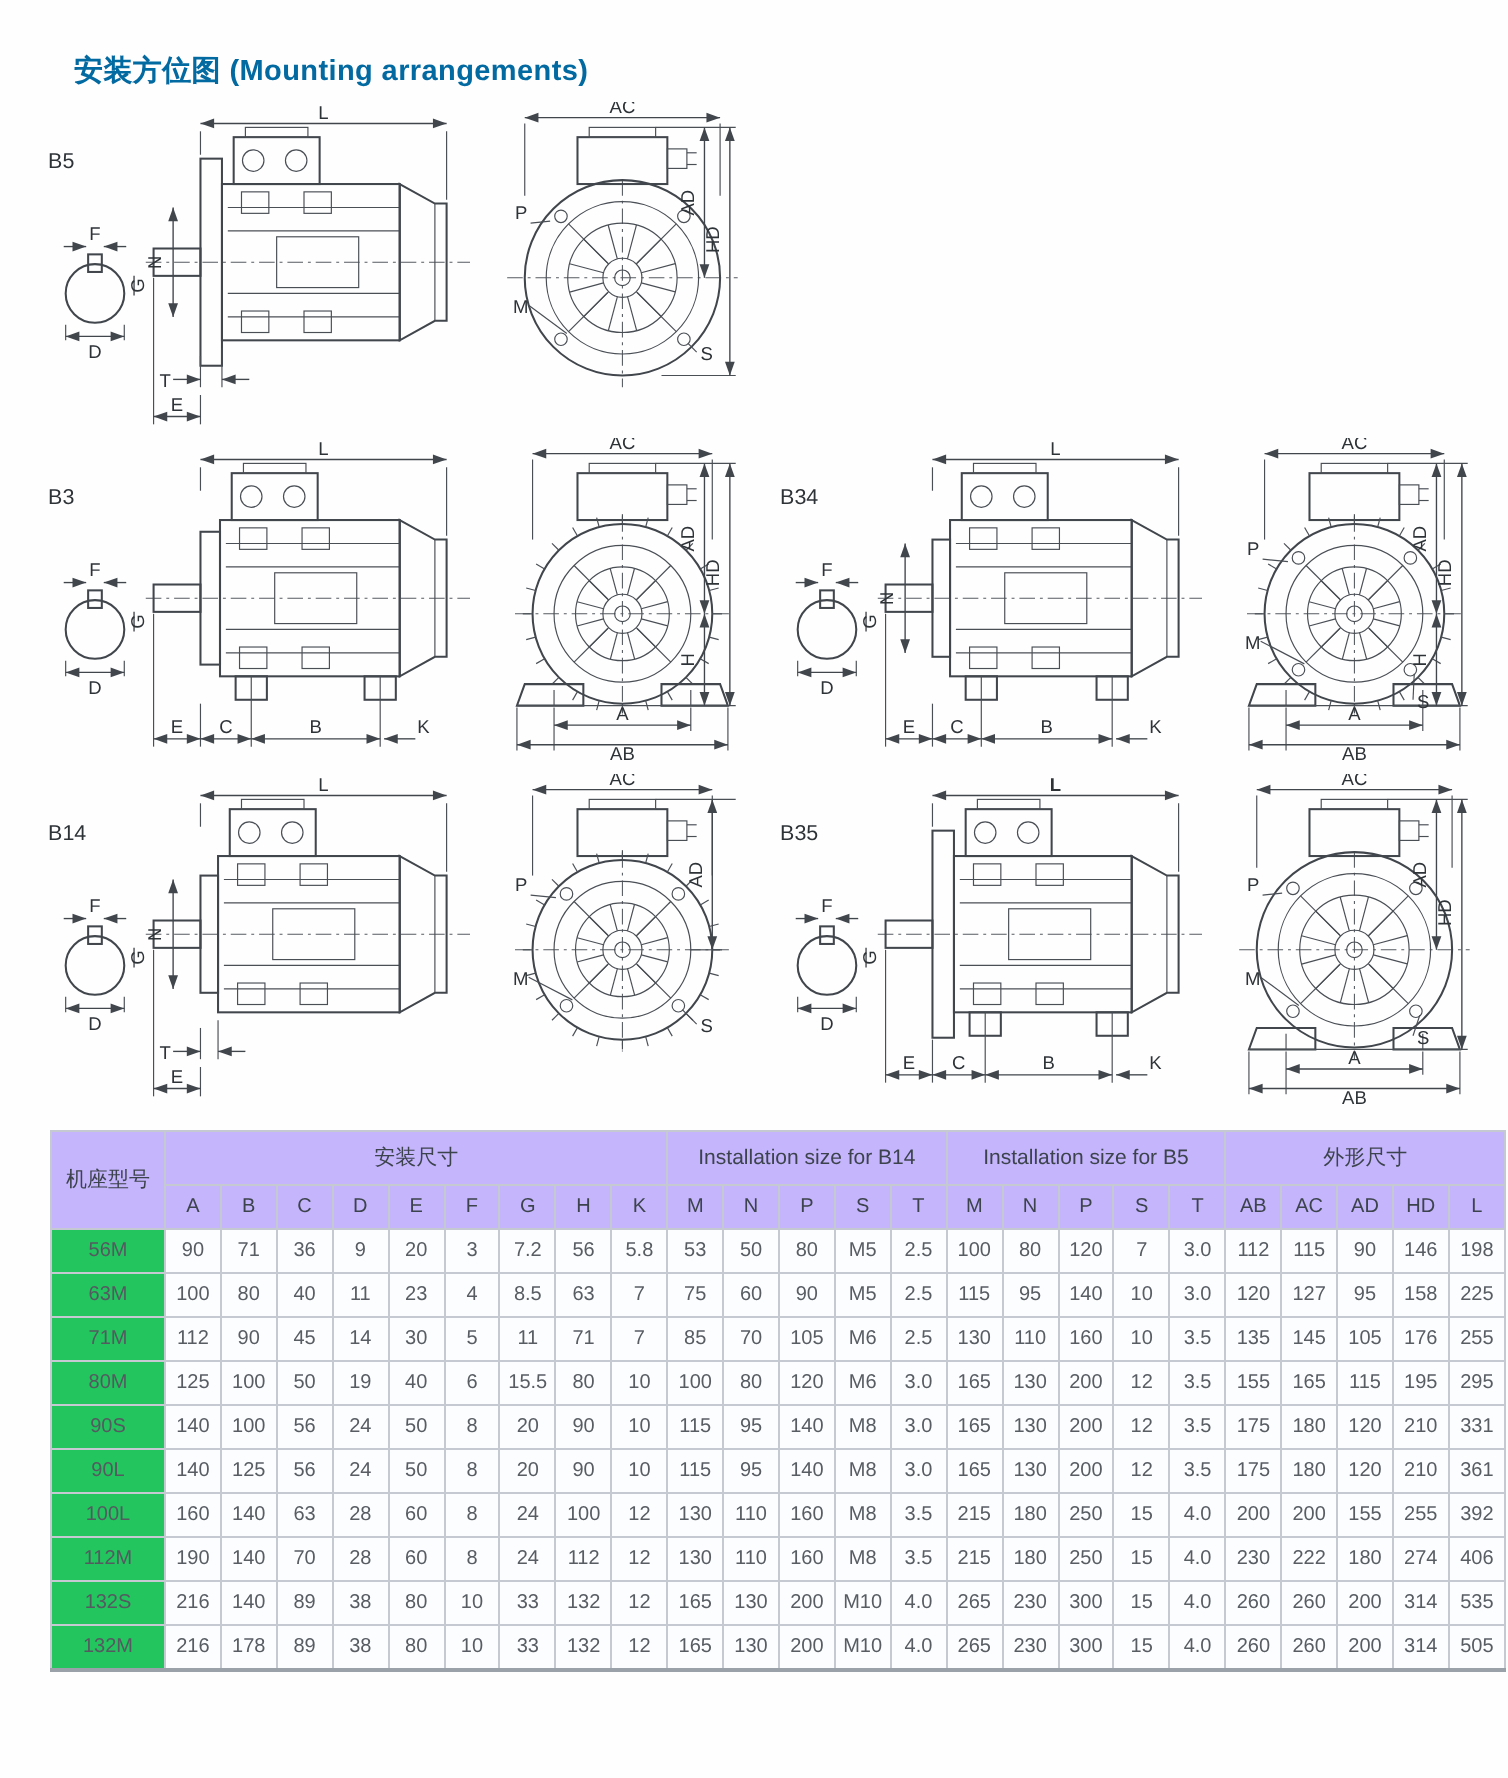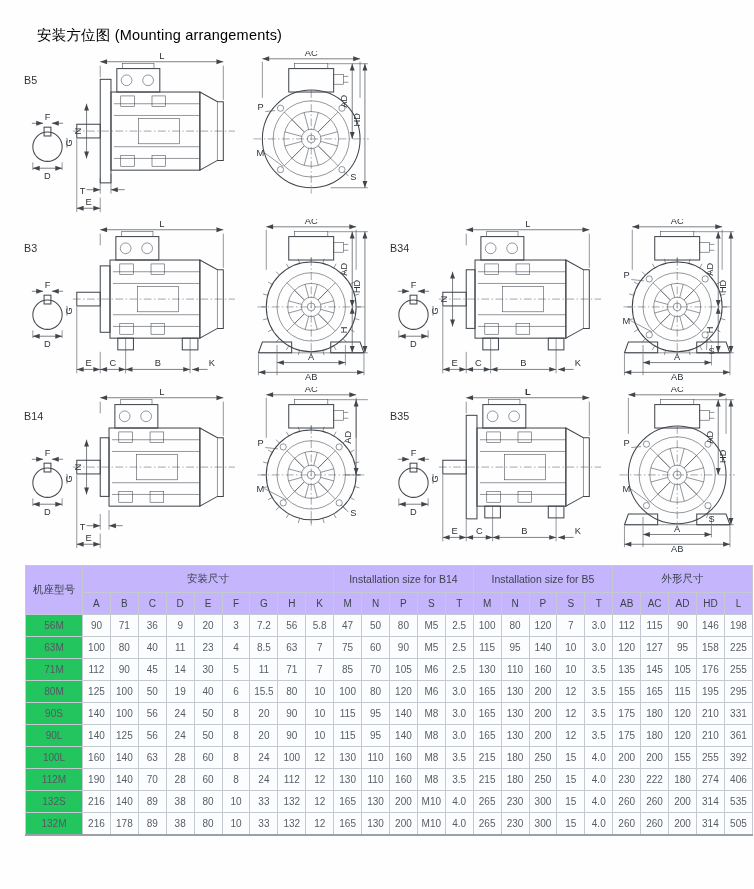--- a/index.html
+++ b/index.html
@@ -1,17 +1,17 @@
 <!DOCTYPE html>
 <html><head>
 <meta charset="utf-8">
 <style>
   html,body{margin:0;padding:0;background:#ffffff;}
   .page{width:754px;min-height:889px;background:#fefefe;font-family:"Liberation Sans",sans-serif;overflow:hidden;}
-  .sec-title{font-size:14.5px;font-weight:normal;color:#000000;margin:26px 0 6px 37px;letter-spacing:.2px;}
+  .sec-title{font-size:14.5px;font-weight:bold;color:#0369a1;margin:26px 0 6px 37px;letter-spacing:.2px;}
   .diagrams{margin:0 0 4px 16px;}
   .drow{display:flex;gap:10px;align-items:flex-start;}
   figure.diag{margin:0;padding:0;}
   svg.dg{display:block;}
   
   .ln{fill:none;stroke:#41464d;stroke-width:1.05;}
   .thin{fill:none;stroke:#4a4f56;stroke-width:0.6;}
   .dim{fill:none;stroke:#41464d;stroke-width:0.7;}
   .cl{fill:none;stroke:#565b62;stroke-width:0.55;stroke-dasharray:8 2.5 1.5 2.5;}
   text.dl{font:9.5px "Liberation Sans",sans-serif;fill:#2e3338;stroke:none;}
@@ -736,21 +736,21 @@
             <th class="model">56M</th>
             <td>90</td>
             <td>71</td>
             <td>36</td>
             <td>9</td>
             <td>20</td>
             <td>3</td>
             <td>7.2</td>
             <td>56</td>
             <td>5.8</td>
-            <td>47</td>
+            <td>53</td>
             <td>50</td>
             <td>80</td>
             <td>M5</td>
             <td>2.5</td>
             <td>100</td>
             <td>80</td>
             <td>120</td>
             <td>7</td>
             <td>3.0</td>
             <td>112</td>

